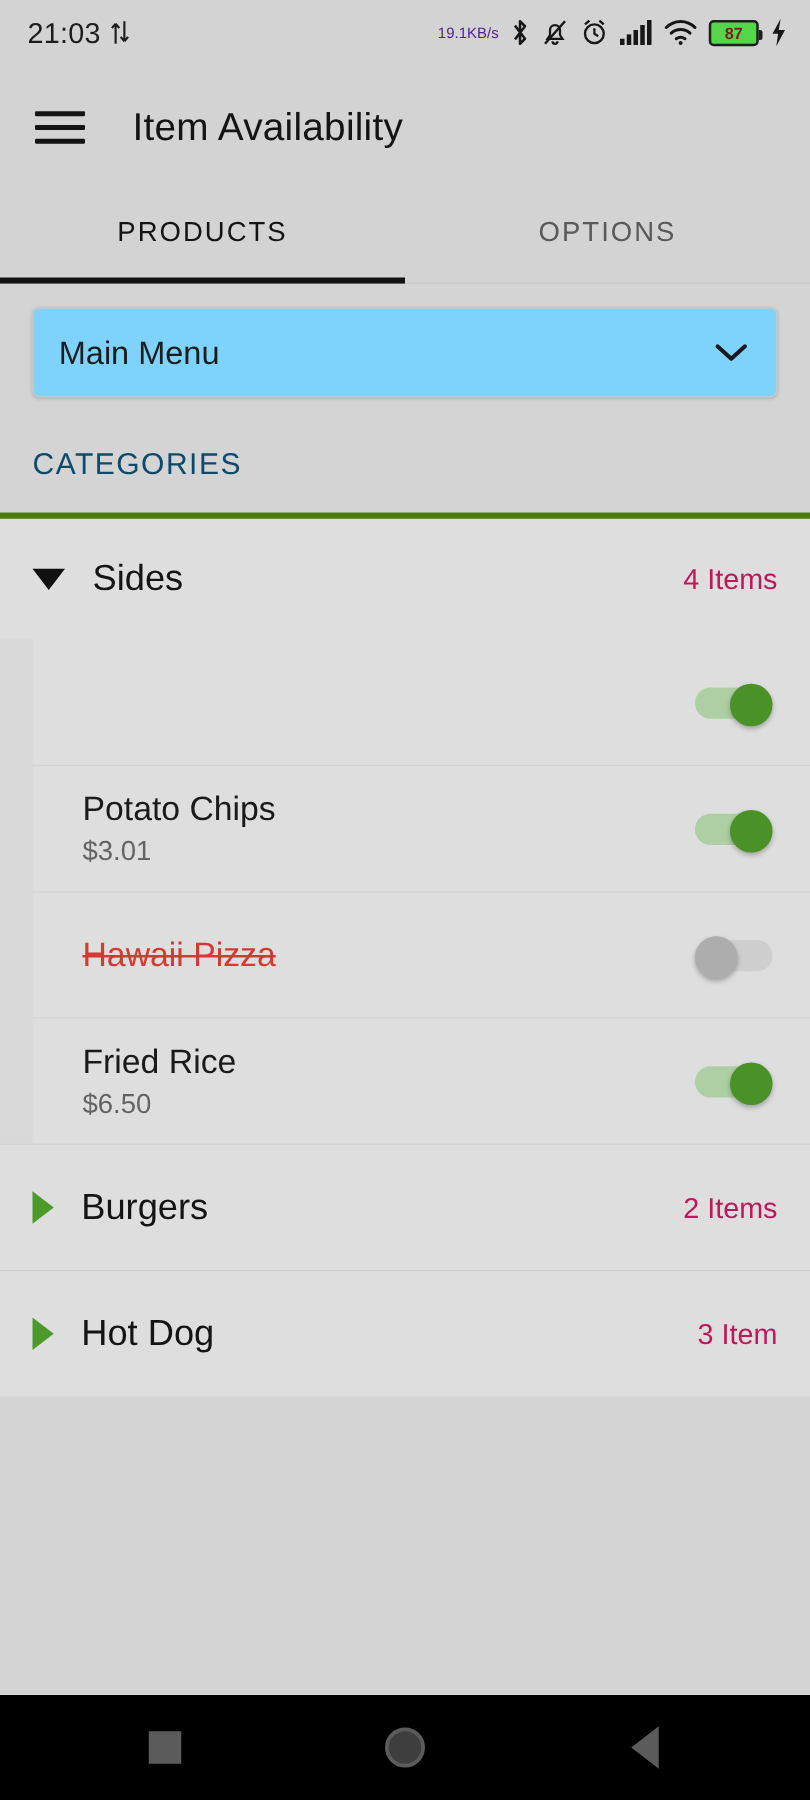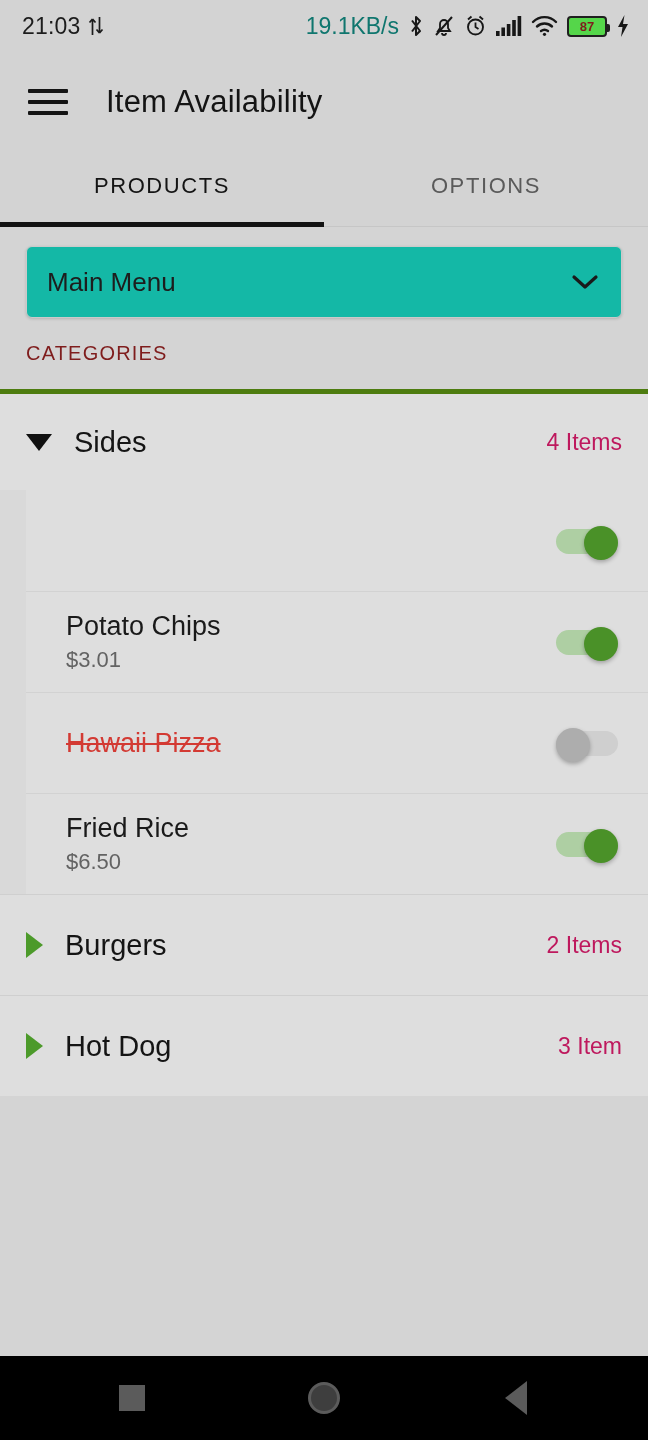--- a/index.html
+++ b/index.html
@@ -24,21 +24,21 @@
     padding: 0 18px 0 22px;
     flex: none;
     position: relative;
   }
   .sb-left { display: flex; align-items: center; gap: 7px; }
   .sb-time { font-size: 23px; color: #1c1c1c; letter-spacing: .2px; }
   .sb-right {
     margin-left: auto;
     display: flex; align-items: center; gap: 9px;
   }
-  .sb-net { font-size: 23px; color: #0f766e; }
+  .sb-net { font-size: 12px; color: #4c1d95; }
   .ic { display: inline-flex; align-items: center; justify-content: center; }
   .ic svg { display: block; }
   .battery {
     position: relative;
     width: 40px; height: 21px;
     border: 2px solid #1f1f1f;
     border-radius: 4px;
     display: flex; align-items: center; justify-content: center;
     background: #55d64a;
   }
@@ -102,36 +102,36 @@
   .content {
     flex: 1 1 auto;
     background: #d4d4d4;
     overflow: hidden;
     position: relative;
   }
 
   .dropdown-wrap { padding: 19px 26px 0 26px; }
   .dropdown {
     height: 72px;
-    background: #14b8a6;
+    background: #7dd3fc;
     border: 1px solid #cacaca;
     border-radius: 6px;
     box-shadow: 0 1px 3px rgba(0,0,0,.16);
     display: flex; align-items: center;
     padding: 0 22px 0 20px;
     cursor: pointer;
   }
   .dropdown-value { font-size: 26px; color: #1d1d1d; }
   .dropdown .chev { margin-left: auto; }
 
   .section-label {
-    padding: 24px 0 0 26px;
-    font-size: 20px;
+    padding: 40px 0 0 26px;
+    font-size: 24px;
     letter-spacing: 1.2px;
-    color: #7f1d1d;
+    color: #0c4a6e;
   }
 
   .list { margin-top: 24px; }
 
   
   .cat-row {
     height: 101px;
     background: #dedede;
     display: flex; align-items: center;
     padding: 0 26px 0 26px;

